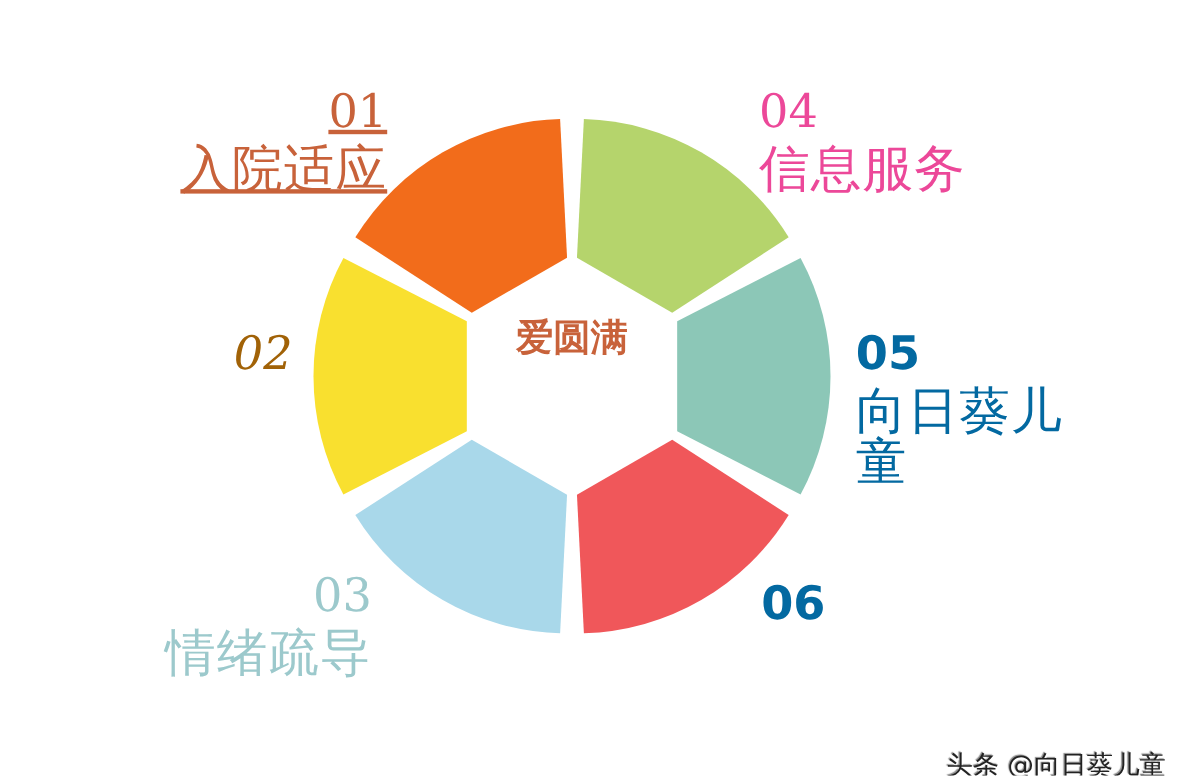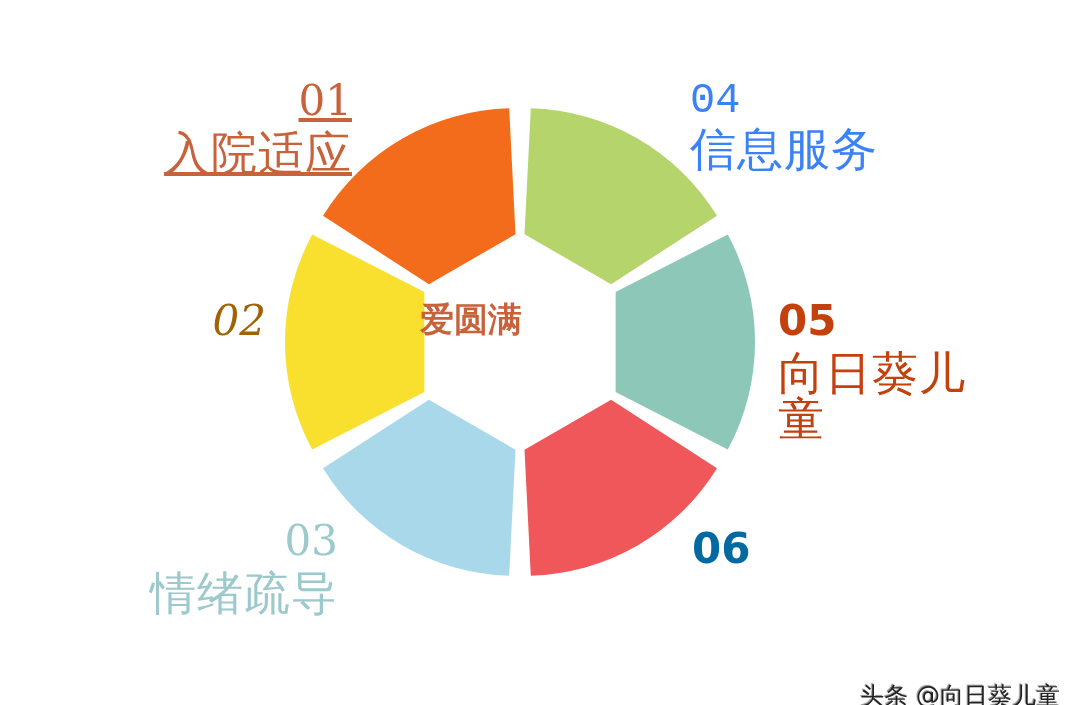--- a/index.html
+++ b/index.html
@@ -4,21 +4,21 @@
 <style>
   html, body { margin: 0; padding: 0; }
   body { width: 1080px; height: 705px; background: #ffffff; position: relative; overflow: hidden;
          font-family: "DejaVu Serif", "Liberation Serif", serif; }
   .stage { position: absolute; left: 0; top: 0; width: 1080px; height: 705px; }
   svg.wheel { position: absolute; left: 0; top: 0; }
   .label { position: absolute; line-height: 1; }
   .label .num { font-size: 42px; display: block; }
   .label .txt { font-size: 46px; display: block; letter-spacing: 1px; margin-top: 8px; }
   .right { text-align: left; }
-  .center-text { position: absolute; left: 420px; top: 305px; width: 200px; line-height: 1; font-family: Liberation Mono, monospace; }
+  .center-text { position: absolute; left: 420px; top: 290px; width: 200px; text-align: center; line-height: 1; }
   .center-text .t1 { display: block; font-size: 34px; color: #c8623a; font-weight: bold; }
   .center-text .t2 { display: block; font-size: 34px; color: #666666; margin-top: 12px; }
   .watermark { position: absolute; right: 20px; top: 684px; font-family: "DejaVu Sans", "Liberation Sans", sans-serif;
                font-size: 24px; color: #222; line-height: 1; text-shadow: 1px 1px 1px #fff, -1px -1px 1px #888; }
 </style>
 </head>
 <body>
 
 <div class="stage">
   <svg class="wheel" width="1080" height="705" viewBox="0 0 1080 705">
@@ -43,26 +43,26 @@
 
   <div class="label" style="left: 66px; top: 300px; width: 200px; text-align: right; color: #a16207; font-style: italic;">
     <span class="num">02</span>
   </div>
 
   <div class="label" style="left: 138px; top: 520px; width: 200px; text-align: right; color: rgb(156, 201, 204);">
     <span class="num">03</span>
     <span class="txt">情绪疏导</span>
   </div>
 
-  <div class="label" style="left: 690px; top: 80px; width: 220px; color: #3b82f6; font-family: Liberation Mono, monospace;">
+  <div class="label" style="left: 690px; top: 80px; width: 220px; color: #ec4899;">
     <span class="num">04</span>
     <span class="txt">信息服务</span>
   </div>
 
-  <div class="label" style="left: 778px; top: 300px; width: 220px; color: #c2410c;">
+  <div class="label" style="left: 778px; top: 300px; width: 220px; color: #0369a1;">
     <span class="num" style="font-family:'DejaVu Sans','Liberation Sans',sans-serif; font-weight:bold;">05</span>
     <span class="txt">向日葵儿童</span>
   </div>
 
   <div class="label" style="left: 692px; top: 528px; width: 280px; color: #0369a1;">
     <span class="num" style="font-family:'DejaVu Sans','Liberation Sans',sans-serif; font-weight:bold;">06</span>
   </div>
 
   <div class="watermark">头条 @向日葵儿童</div>
 </div>

